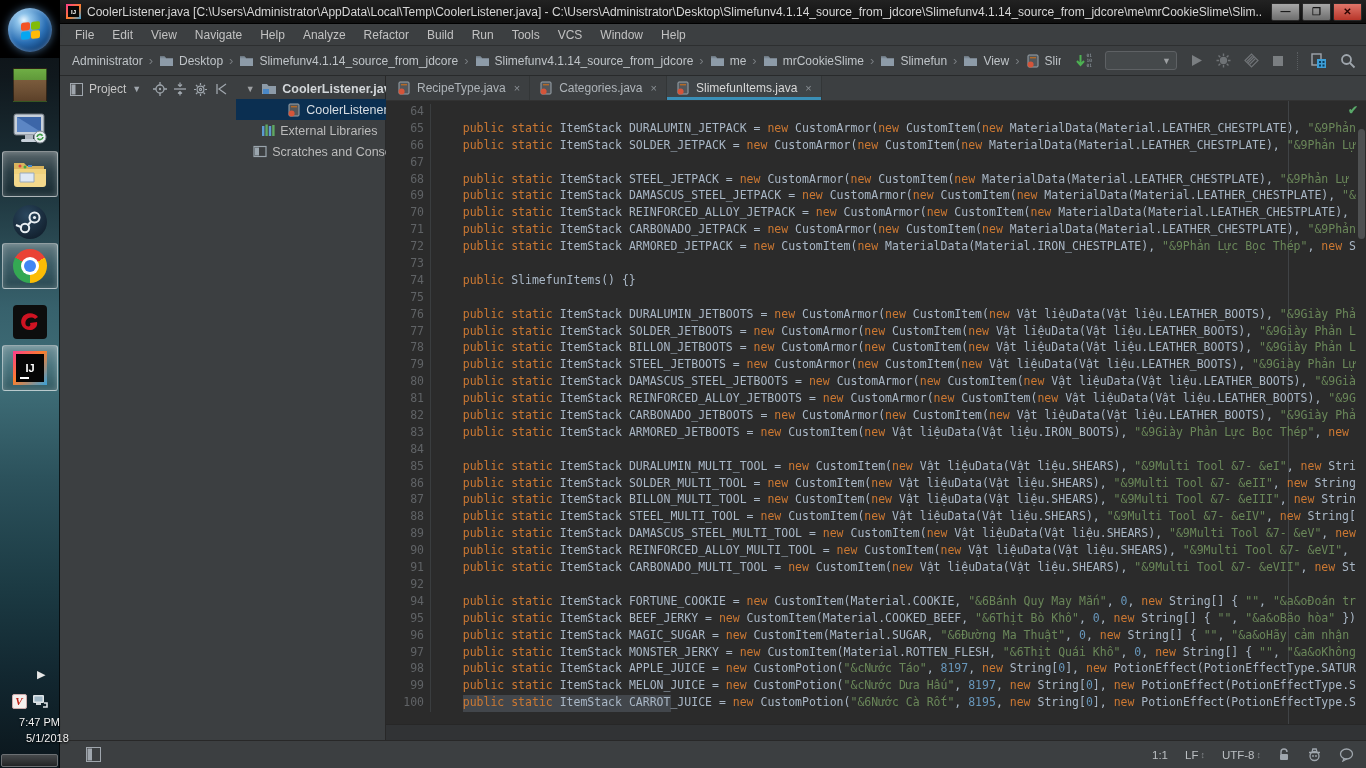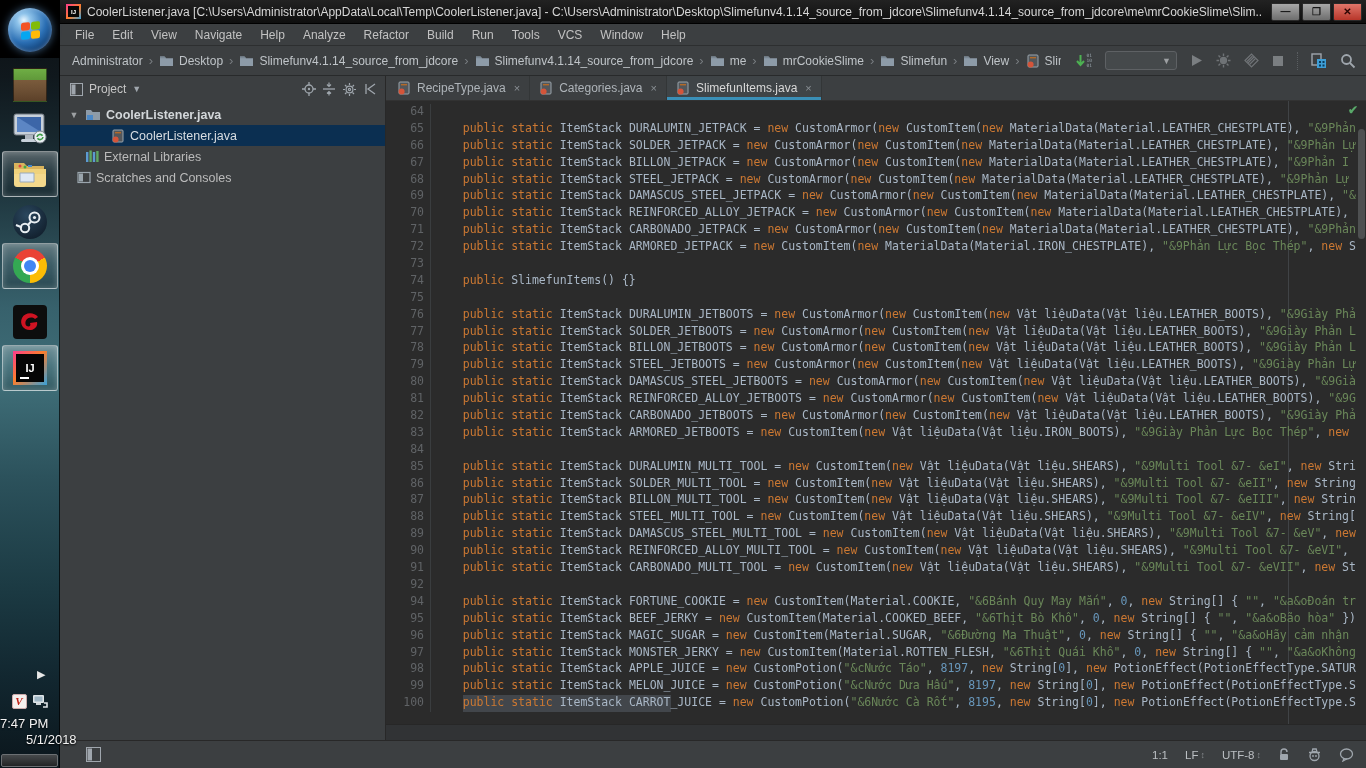--- a/index.html
+++ b/index.html
@@ -29,21 +29,21 @@
   .ij-inner { width:28px; height:28px; background:#050505; color:#fff; font-weight:bold; font-size:11px; position:relative; display:flex; align-items:center; justify-content:center; }
   .ij-inner::after { content:""; position:absolute; left:4px; bottom:3px; width:9px; height:2px; background:#fff; }
   .chrome-icon { width:34px; height:34px; border-radius:50%;
     background:conic-gradient(from 60deg,#fbbc05 0 120deg,#34a853 0 240deg,#ea4335 0 360deg); position:relative; }
   .chrome-icon::before { content:""; position:absolute; left:8px; top:8px; width:18px; height:18px; border-radius:50%; background:#fff; }
   .chrome-icon::after { content:""; position:absolute; left:11px; top:11px; width:12px; height:12px; border-radius:50%; background:#4285f4; }
   .steam-icon { width:34px; height:34px; border-radius:50%; background:radial-gradient(circle at 40% 30%, #2a475e 0%, #152534 70%, #0c1722 100%); }
   .tray-arrow { position:absolute; left:37px; top:668px; color:#e8e8e8; font-size:11px; }
   .tray-icons { position:absolute; left:0; top:694px; width:60px; display:flex; justify-content:center; gap:5px; }
   .v-tray { width:15px; height:15px; background:#f5f0ee; border:1px solid #caa; border-radius:2px; color:#c02418; font:italic bold 11px "Liberation Serif",serif; text-align:center; line-height:13px; }
-  .clock { position:absolute; left:0; width:60px; text-align:left; color:#f2f2f2; font-size:13px; text-shadow:0 1px 2px #000; }
+  .clock { position:absolute; left:0; width:60px; text-align:right; color:#f2f2f2; font-size:11px; text-shadow:0 1px 2px #000; }
   .show-desktop { position:absolute; left:1px; bottom:1px; width:57px; height:13px; border:1px solid #6b6f72;
     background:linear-gradient(180deg,#46494b,#232526); border-radius:2px; }
 
   
   .ide { position:absolute; left:60px; top:0; width:1306px; height:768px; background:#3c3f41; display:flex; flex-direction:column; }
   .titlebar { height:24px; background:linear-gradient(180deg,#222 0%,#0e0e0e 100%); display:flex; align-items:center; padding:0 4px 0 6px; border-bottom:1px solid #000; }
   .title-ico { width:15px; height:15px; background:linear-gradient(135deg,#fc3b8d,#fd7e2c 55%,#37a0d9); display:flex; align-items:center; justify-content:center; margin-right:6px; flex:0 0 auto; }
   .title-ico span { width:11px; height:11px; background:#060606; color:#fff; font-size:6px; font-weight:bold; display:flex; align-items:center; justify-content:center; }
   .title-text { color:#d6d6d6; font-size:12px; white-space:nowrap; overflow:hidden; flex:1; }
   .win-btns { display:flex; gap:2px; margin-left:8px; flex:0 0 auto; }
@@ -62,21 +62,21 @@
   .crumb svg, .crumb .mini { flex:0 0 auto; }
   .toolbar { display:flex; align-items:center; gap:13px; margin-left:14px; flex:0 0 auto; }
   .tool { display:flex; align-items:center; justify-content:center; }
   .run-combo { width:72px; height:19px; background:#45494b; border:1px solid #5e6164; border-radius:3px; display:flex; align-items:center; justify-content:flex-end; padding-right:5px; color:#9da0a3; font-size:9px; }
   .tool-sep { width:1px; height:18px; border-left:1px dotted #5a5e61; }
   .vcs-digits { font:4.5px "DejaVu Sans Mono",monospace; color:#9aa5ad; line-height:5px; margin-left:1px; }
 
   .main { flex:1; display:flex; min-height:0; }
 
   
-  .project { width:326px; background:#3c3f41; border-right:1px solid #282828; display:flex; flex-direction:column; }
+  .project { width:326px; background:#3c3f41; border-right:1px solid #282828; display:flex; flex-direction:row; }
   .proj-header { height:26px; display:flex; align-items:center; padding:0 8px 0 10px; color:#c6c6c6; font-size:12px; gap:6px; }
   .proj-header .spacer { flex:1; }
   .proj-header .hicon { color:#9fa6ad; display:flex; align-items:center; }
   .tree { flex:1; padding-top:2px; }
   .tree-row { height:21px; display:flex; align-items:center; font-size:12.5px; color:#bbbbbb; gap:5px; padding-left:8px; }
   .tree-row.selected { background:#0b2f51; color:#d8dde2; }
   .tree-row.bold { font-weight:bold; color:#d3d7da; }
   .tree-arrow { width:12px; color:#9da0a3; font-size:9px; text-align:center; flex:0 0 auto; }
 
   
@@ -493,21 +493,21 @@
               <span>SlimefunItems.java</span>
               <span class="tab-close">×</span>
             </div>
           </div>
         <div class="code-wrap">
           <div class="guide"></div>
           <div class="code-lines" id="code-lines">
               <div class="line"><span class="num">64</span><span class="gut-sep"></span><span class="code"></span></div>
               <div class="line"><span class="num">65</span><span class="gut-sep"></span><span class="code">    <span class="k">public</span> <span class="k">static</span> ItemStack DURALUMIN_JETPACK = <span class="k">new</span> CustomArmor(<span class="k">new</span> CustomItem(<span class="k">new</span> MaterialData(Material.LEATHER_CHESTPLATE), <span class="s">"&amp;9Phản</span></span></div>
               <div class="line"><span class="num">66</span><span class="gut-sep"></span><span class="code">    <span class="k">public</span> <span class="k">static</span> ItemStack SOLDER_JETPACK = <span class="k">new</span> CustomArmor(<span class="k">new</span> CustomItem(<span class="k">new</span> MaterialData(Material.LEATHER_CHESTPLATE), <span class="s">"&amp;9Phản Lự</span></span></div>
-              <div class="line"><span class="num">67</span><span class="gut-sep"></span><span class="code">    <span class="k">public</span> <span class="k">static</span> ItemStack BILLON_JETPACK = <span class="k">new</span> CustomArmor(<span class="k">new</span> CustomItem(<span class="k">new</span> MaterialData(Material.LEATHER_CHESTPLATE), <span class="s">"&amp;9Phản I</span></span></div>
+              <div class="line"><span class="num">67</span><span class="gut-sep"></span></div>
               <div class="line"><span class="num">68</span><span class="gut-sep"></span><span class="code">    <span class="k">public</span> <span class="k">static</span> ItemStack STEEL_JETPACK = <span class="k">new</span> CustomArmor(<span class="k">new</span> CustomItem(<span class="k">new</span> MaterialData(Material.LEATHER_CHESTPLATE), <span class="s">"&amp;9Phản Lự</span></span></div>
               <div class="line"><span class="num">69</span><span class="gut-sep"></span><span class="code">    <span class="k">public</span> <span class="k">static</span> ItemStack DAMASCUS_STEEL_JETPACK = <span class="k">new</span> CustomArmor(<span class="k">new</span> CustomItem(<span class="k">new</span> MaterialData(Material.LEATHER_CHESTPLATE), <span class="s">"&amp;</span></span></div>
               <div class="line"><span class="num">70</span><span class="gut-sep"></span><span class="code">    <span class="k">public</span> <span class="k">static</span> ItemStack REINFORCED_ALLOY_JETPACK = <span class="k">new</span> CustomArmor(<span class="k">new</span> CustomItem(<span class="k">new</span> MaterialData(Material.LEATHER_CHESTPLATE),</span></div>
               <div class="line"><span class="num">71</span><span class="gut-sep"></span><span class="code">    <span class="k">public</span> <span class="k">static</span> ItemStack CARBONADO_JETPACK = <span class="k">new</span> CustomArmor(<span class="k">new</span> CustomItem(<span class="k">new</span> MaterialData(Material.LEATHER_CHESTPLATE), <span class="s">"&amp;9Phản</span></span></div>
               <div class="line"><span class="num">72</span><span class="gut-sep"></span><span class="code">    <span class="k">public</span> <span class="k">static</span> ItemStack ARMORED_JETPACK = <span class="k">new</span> CustomItem(<span class="k">new</span> MaterialData(Material.IRON_CHESTPLATE), <span class="s">"&amp;9Phản Lực Bọc Thép"</span>, <span class="k">new</span> S</span></div>
               <div class="line"><span class="num">73</span><span class="gut-sep"></span><span class="code"></span></div>
               <div class="line"><span class="num">74</span><span class="gut-sep"></span><span class="code">    <span class="k">public</span> SlimefunItems() {}</span></div>
               <div class="line"><span class="num">75</span><span class="gut-sep"></span><span class="code"></span></div>
               <div class="line"><span class="num">76</span><span class="gut-sep"></span><span class="code">    <span class="k">public</span> <span class="k">static</span> ItemStack DURALUMIN_JETBOOTS = <span class="k">new</span> CustomArmor(<span class="k">new</span> CustomItem(<span class="k">new</span> Vật liệuData(Vật liệu.LEATHER_BOOTS), <span class="s">"&amp;9Giày Phả</span></span></div>
               <div class="line"><span class="num">77</span><span class="gut-sep"></span><span class="code">    <span class="k">public</span> <span class="k">static</span> ItemStack SOLDER_JETBOOTS = <span class="k">new</span> CustomArmor(<span class="k">new</span> CustomItem(<span class="k">new</span> Vật liệuData(Vật liệu.LEATHER_BOOTS), <span class="s">"&amp;9Giày Phản L</span></span></div>

